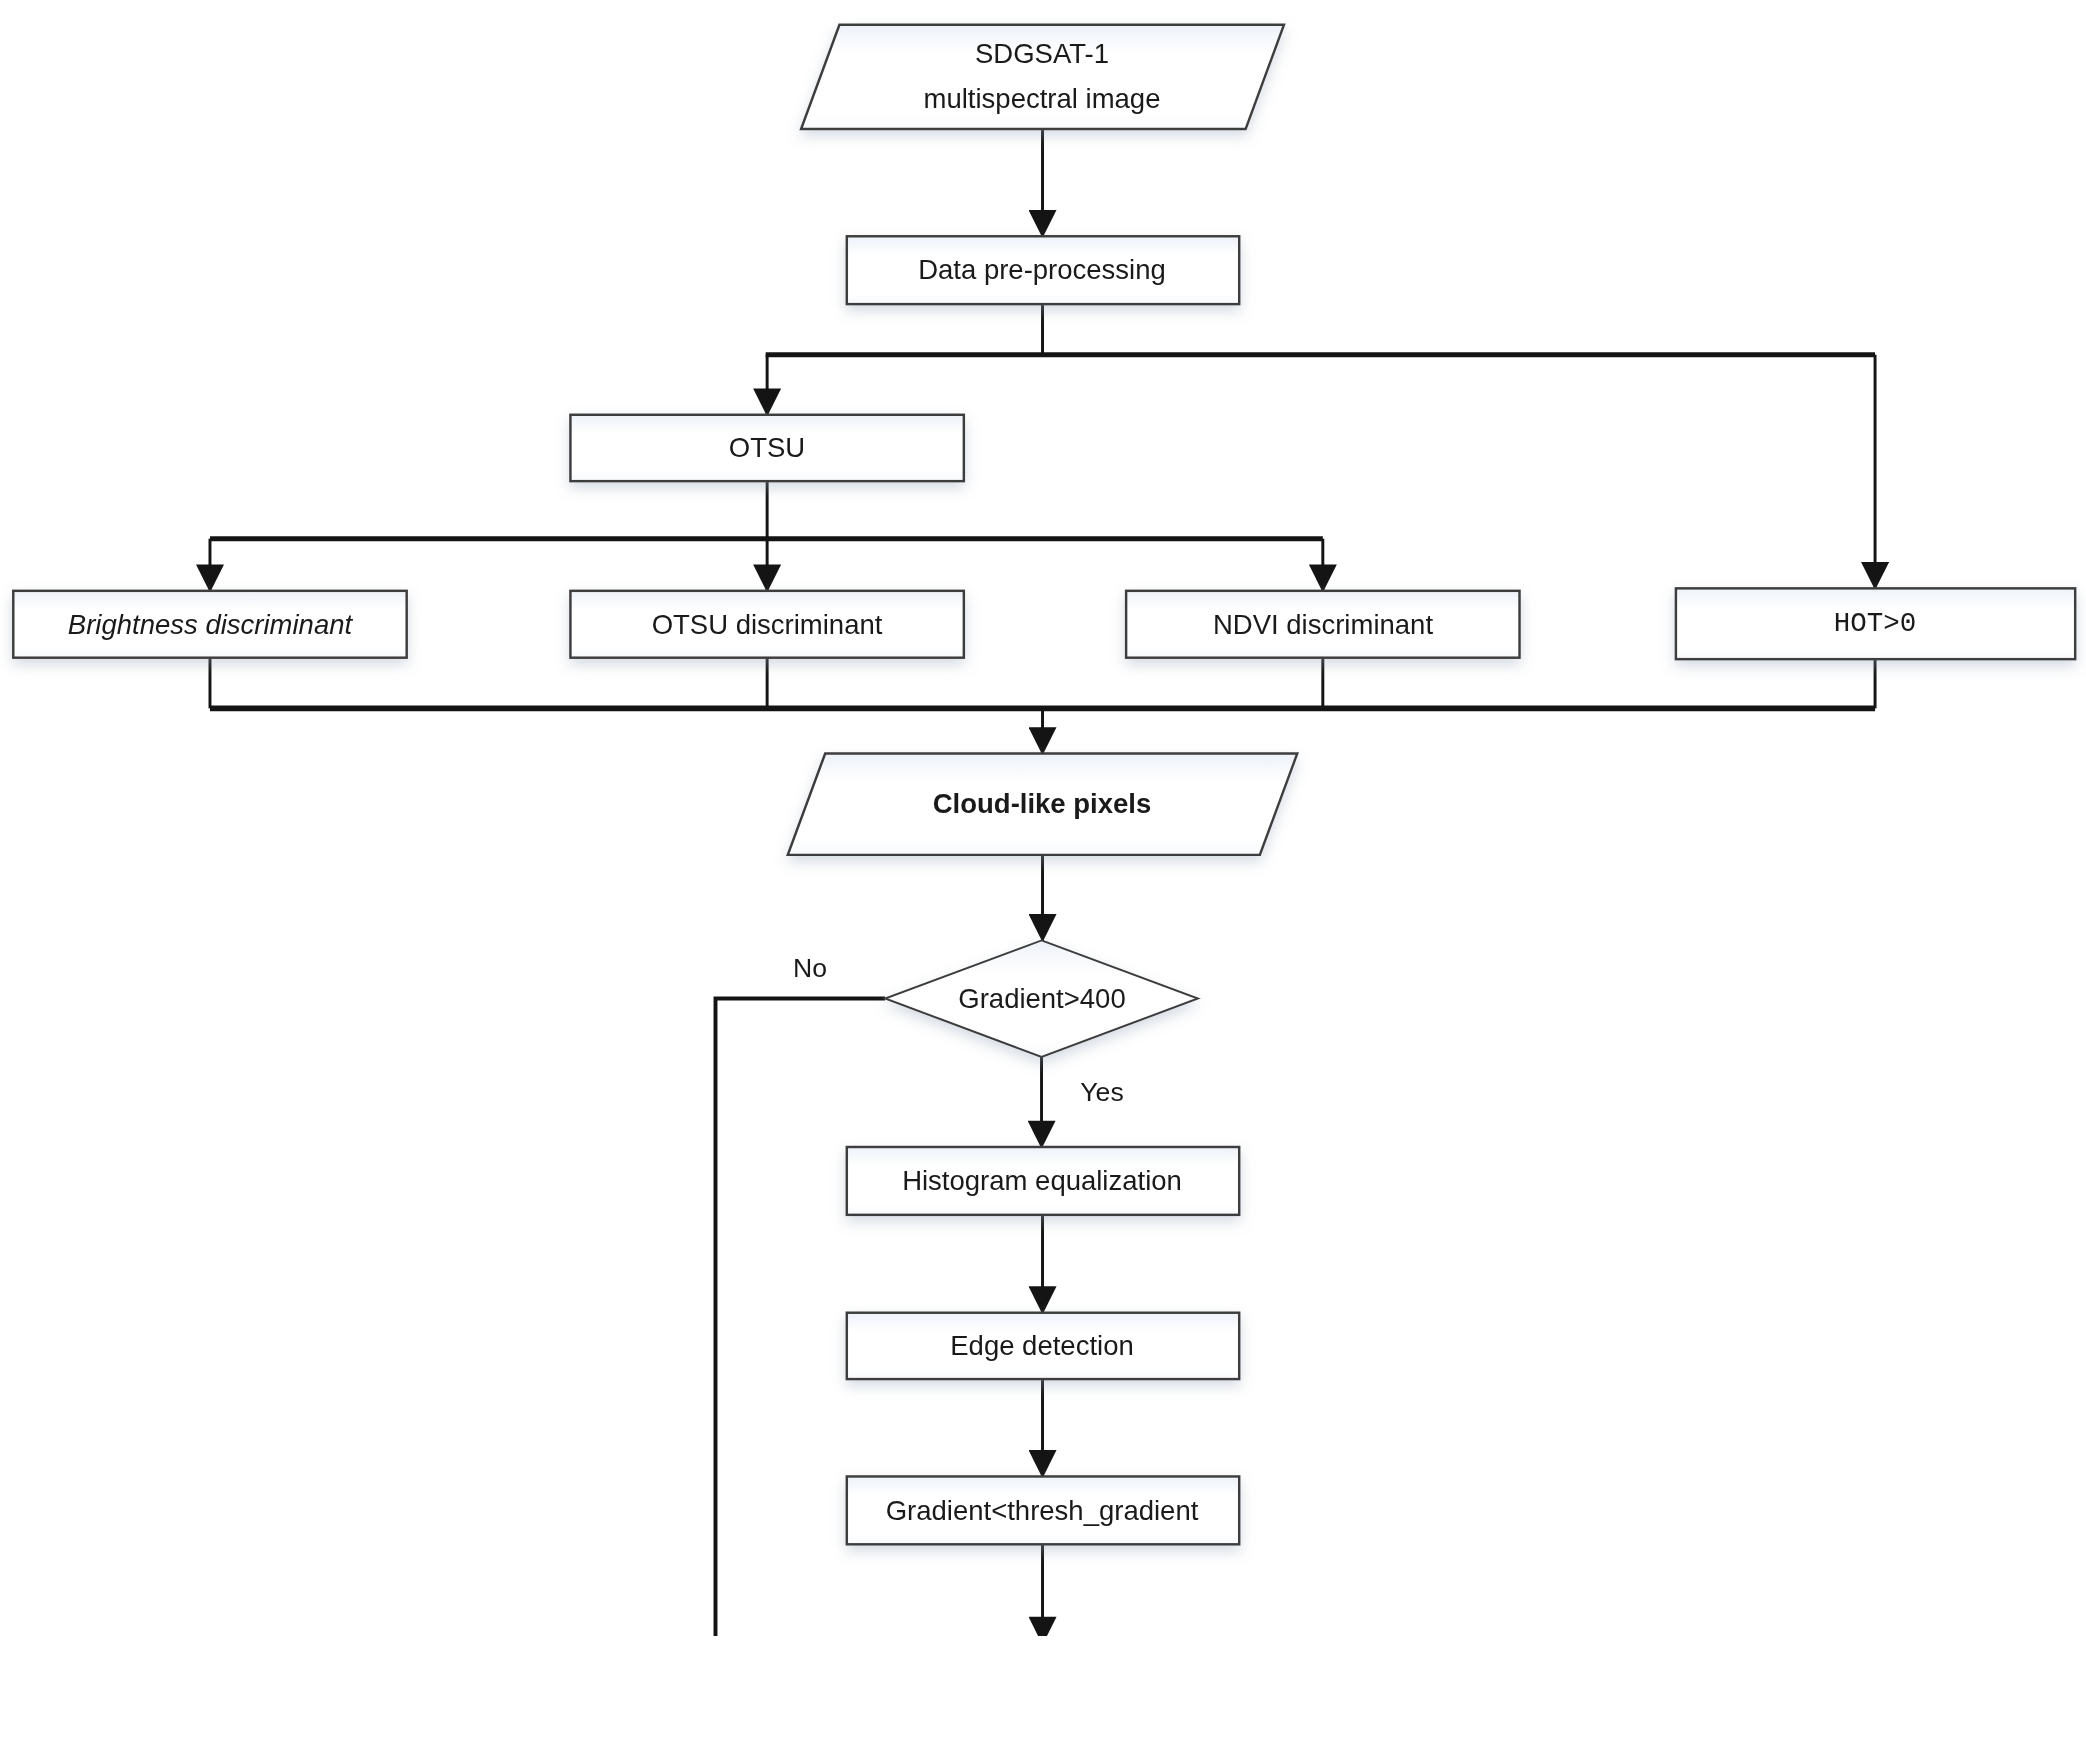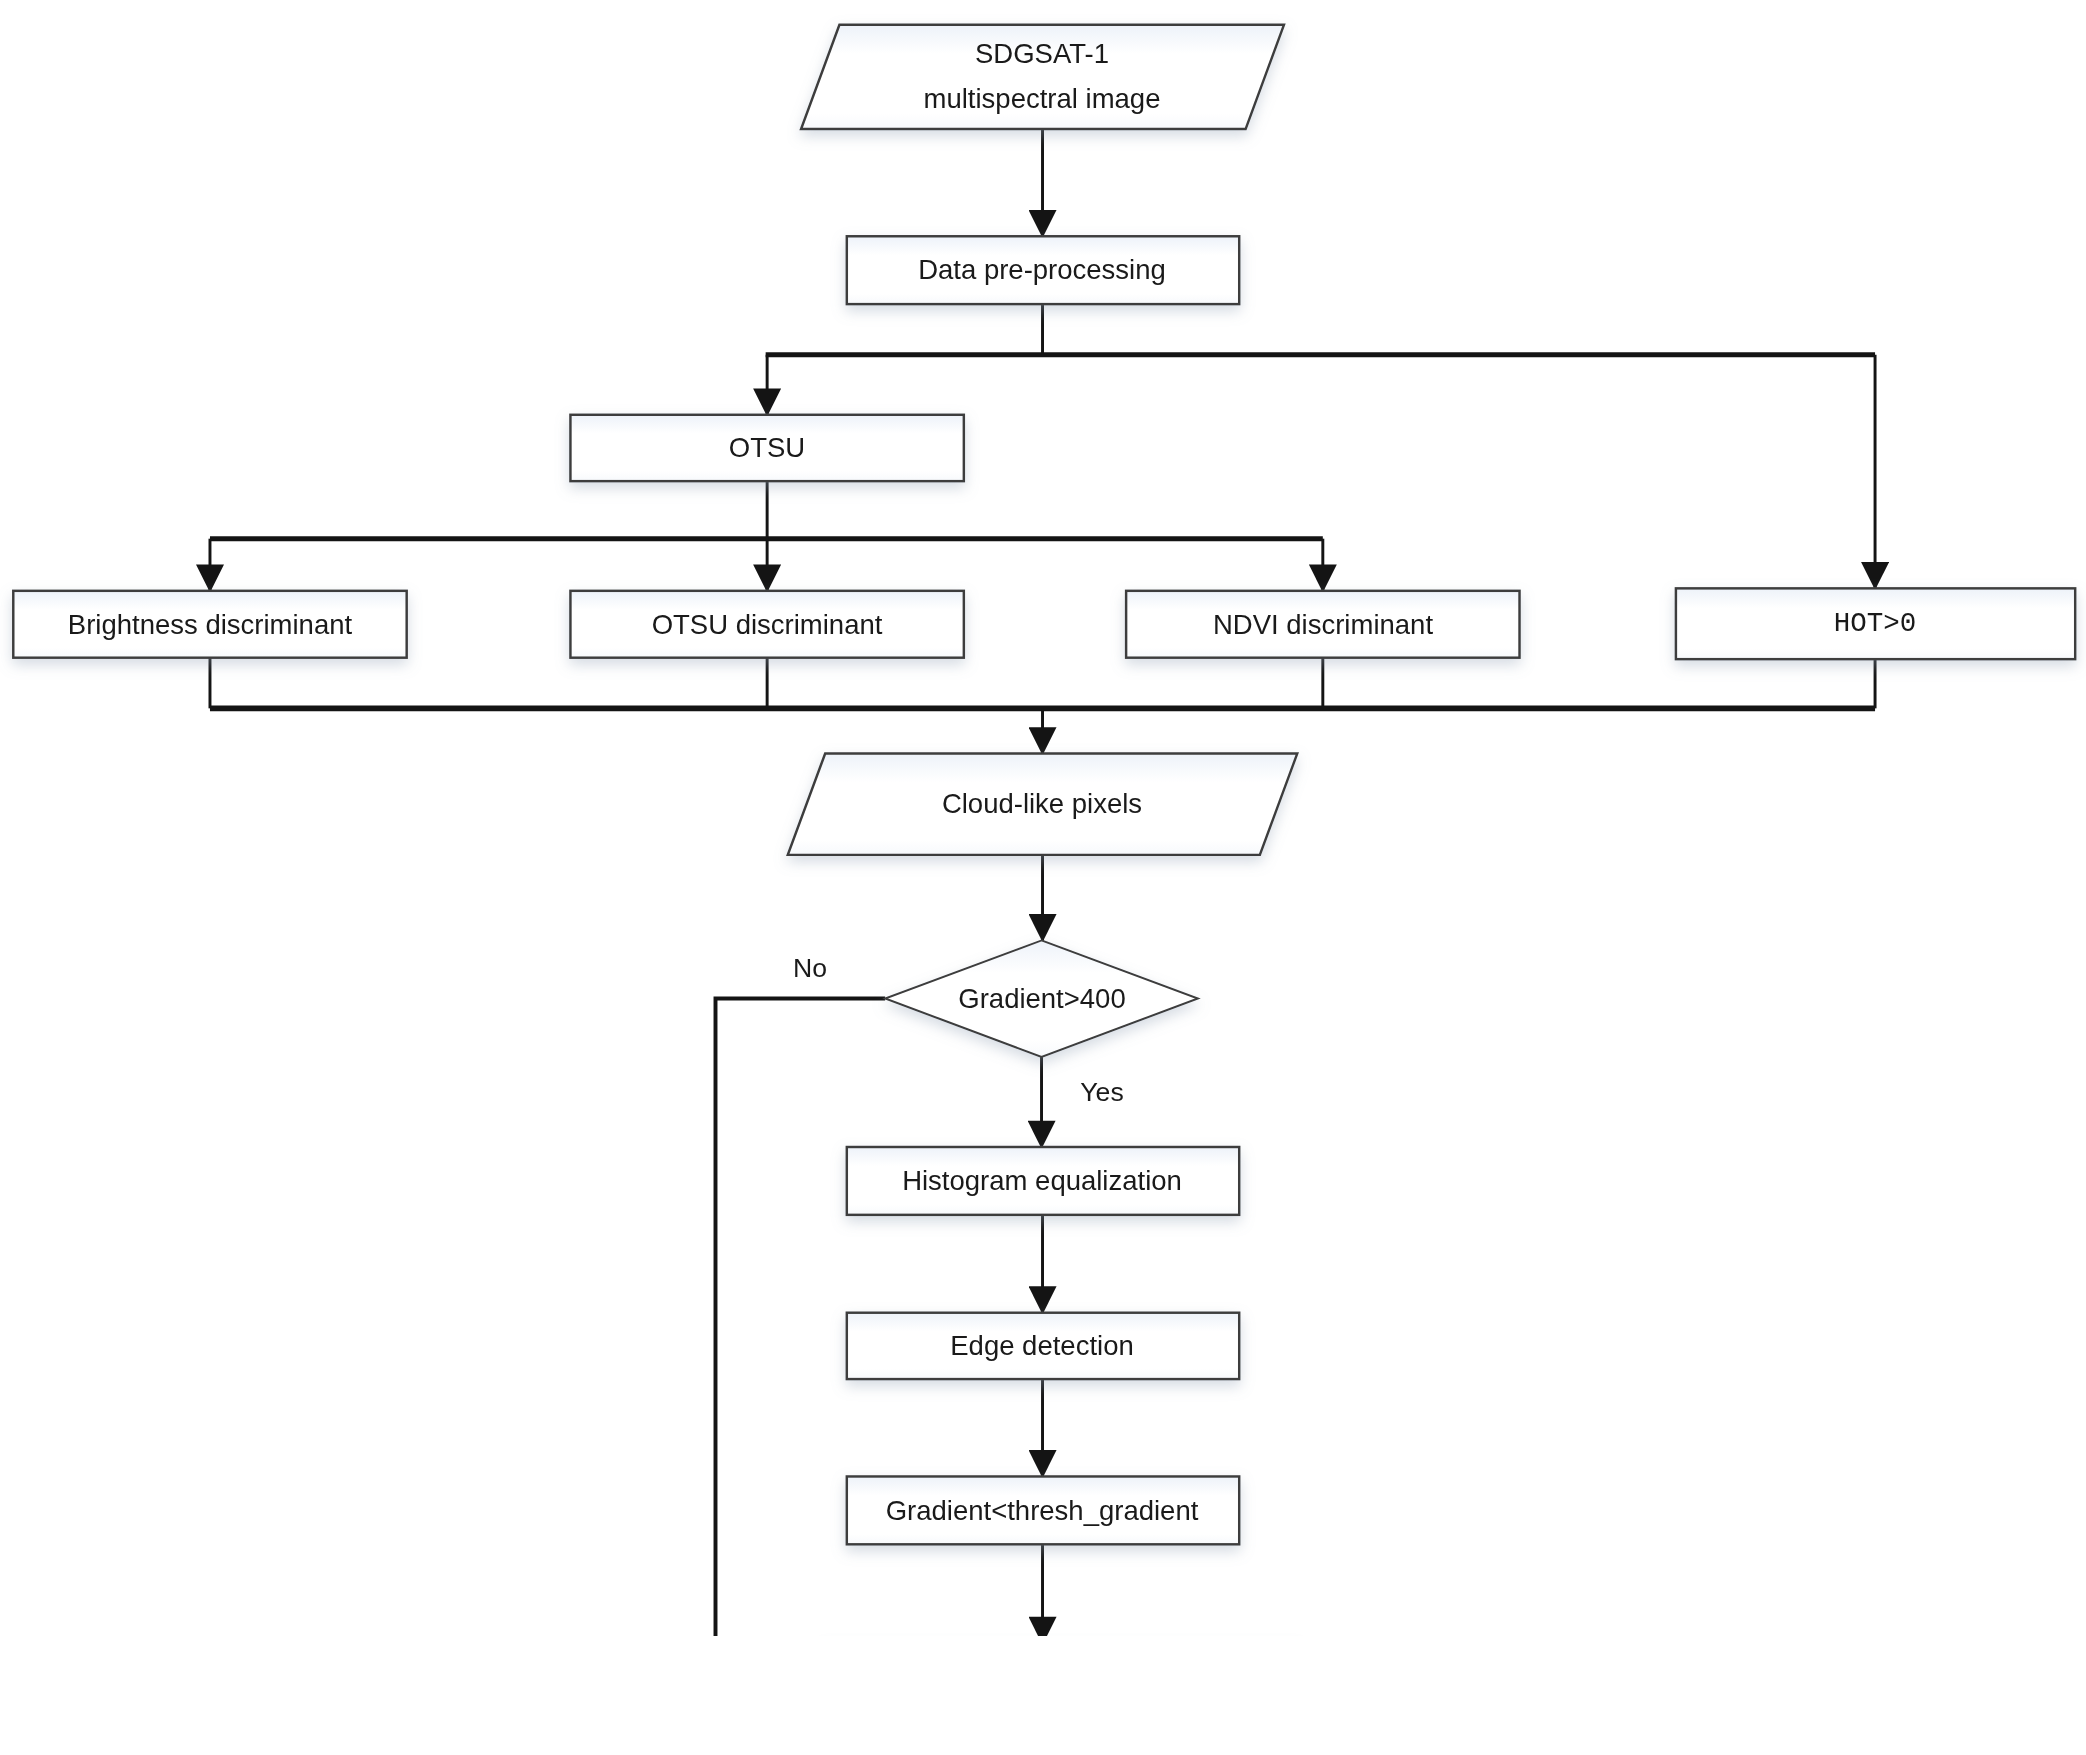--- a/index.html
+++ b/index.html
@@ -100,25 +100,25 @@
       <polygon class="shape" points="1678,3341 2638,3341 2562,3545 1602,3545"></polygon>
     </g>
   </svg>
 
   <div class="label two-line" style="left:1042px;top:77px;">
     <span>SDGSAT-1</span>
     <span>multispectral image</span>
   </div>
   <div class="label" style="left:1042px;top:270px;">Data pre-processing</div>
   <div class="label" style="left:767px;top:448px;">OTSU</div>
-  <div class="label" style="left:210px;top:625px;">Brightness discriminant</div>
+  <div class="label" style="left:210px;top:625px;font-style:italic;">Brightness discriminant</div>
   <div class="label" style="left:767px;top:625px;">OTSU discriminant</div>
   <div class="label" style="left:1323px;top:625px;">NDVI discriminant</div>
   <div class="label" style="left:1875px;top:624px;font-family:Liberation Mono, monospace;">HOT&gt;0</div>
-  <div class="label" style="left:1042px;top:804px;">Cloud-like pixels</div>
+  <div class="label" style="left:1042px;top:804px;font-weight:bold;">Cloud-like pixels</div>
   <div class="label" style="left:1042px;top:999px;">Gradient&gt;400</div>
   <div class="label" style="left:1042px;top:1181px;">Histogram equalization</div>
   <div class="label" style="left:1042px;top:1346px;">Edge detection</div>
   <div class="label" style="left:1042px;top:1511px;">Gradient&lt;thresh_gradient</div>
   <div class="label" style="left:1042px;top:1694px;">Cloud</div>
 
   <div class="label edge-label" style="left:810px;top:968px;text-align:right;">No</div>
   <div class="label edge-label" style="left:1102px;top:1092px;">Yes</div>
 
 </div>

